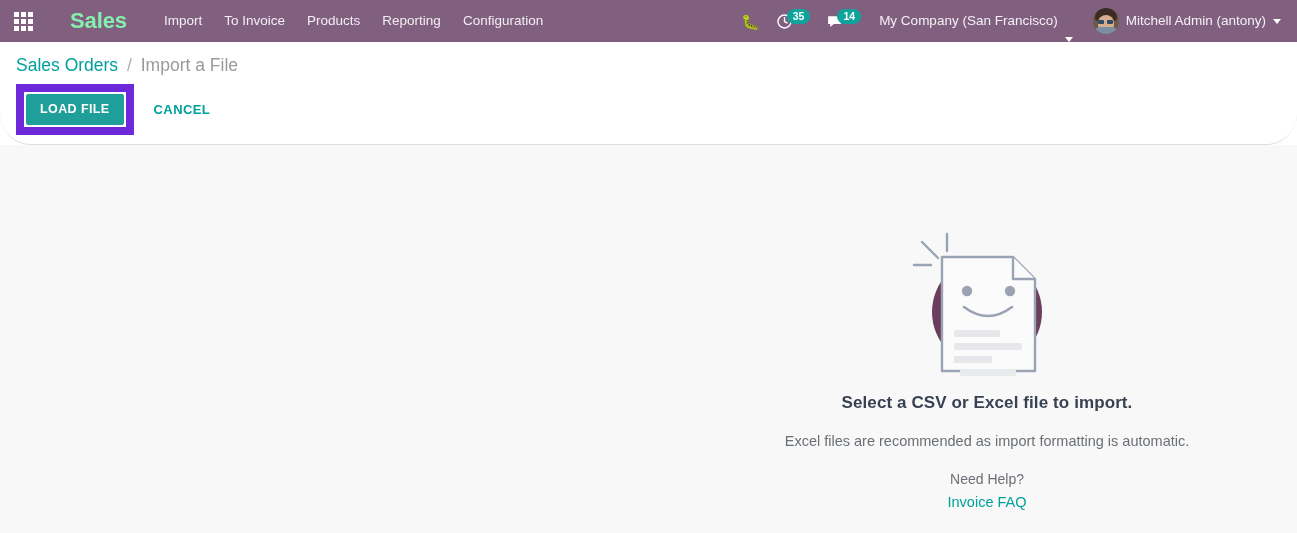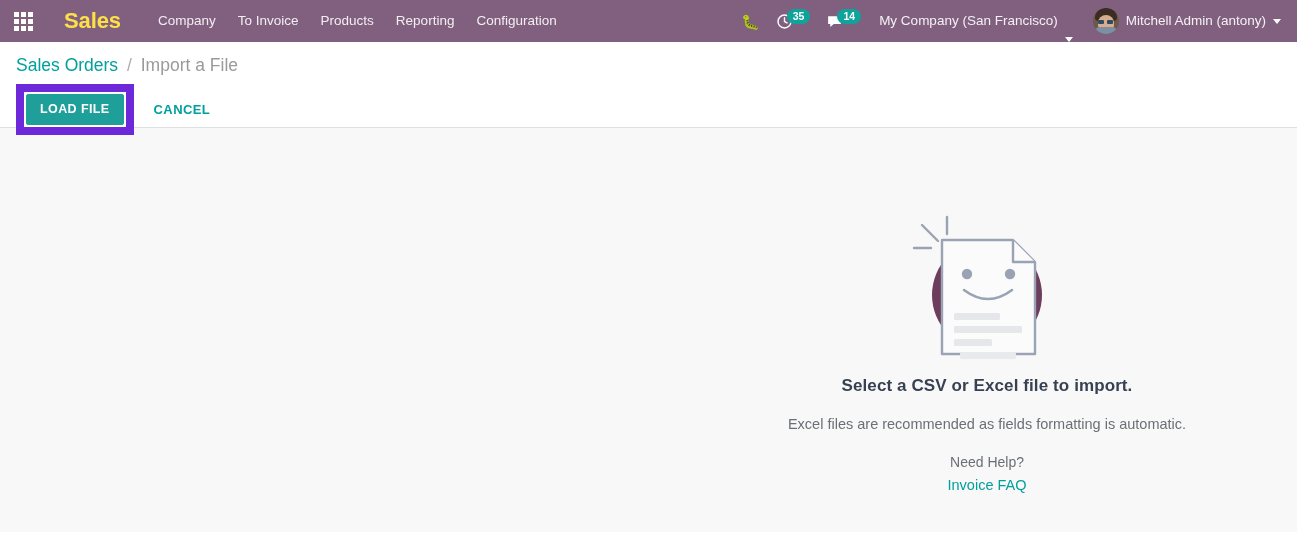--- a/index.html
+++ b/index.html
@@ -27,24 +27,24 @@
   .grid-glyph {
     display: grid;
     grid-template-columns: repeat(3, 5px);
     grid-template-rows: repeat(3, 5px);
     gap: 2px;
   }
   .grid-glyph i { background: #ffffff; display: block; width: 5px; height: 5px; }
   .brand {
     font-size: 22px;
     font-weight: bold;
-    margin-left: 18px;
+    margin-left: 24px;
     margin-right: 26px;
     letter-spacing: -0.1px;
-    color: #fde047;
+    color: #86efac;
     cursor: pointer;
     line-height: 42px;
   }
   .menu-items { display: flex; align-items: center; height: 42px; }
   .menu-item {
     font-size: 13.5px;
     color: #f2eef2;
     padding: 0 11px;
     line-height: 42px;
     cursor: pointer;
@@ -114,21 +114,22 @@
   .avatar .gl-l { left:5px; }
   .avatar .gl-r { left:14px; }
   .avatar .body { position:absolute; left:1px; bottom:0; width:24px; height:7px; background:#7c8fa3; border-radius:6px 6px 0 0; }
   .user-name { font-size: 13.5px; color: #f4f0f4; line-height: 42px; }
 
   
   .control-panel {
     background: #ffffff;
     padding: 10px 16px 0 16px;
     border-bottom: 1px solid #dfdfdf;
-    height: 86px;
+    height: 103px;
+    border-radius: 31px;
   }
   .breadcrumb {
     font-size: 17.5px;
     line-height: 26px;
     margin-bottom: 6px;
   }
   .bc-link { color: #00a09d; cursor: pointer; }
   .bc-sep { color: #adadad; margin: 0 4px; }
   .bc-current { color: #9a9a9a; }
 
@@ -218,21 +219,21 @@
         <i></i>
         <i></i>
         <i></i>
         <i></i>
     </span>
   </div>
 
   <div class="brand">Sales</div>
 
   <div class="menu-items">
-    <div class="menu-item">Company</div>
+    <div class="menu-item">Import</div>
     <div class="menu-item">To Invoice</div>
     <div class="menu-item">Products</div>
     <div class="menu-item">Reporting</div>
     <div class="menu-item">Configuration</div>
   </div>
 
   <div class="nav-right">
 
     <div class="nav-icon-btn">
       <span class="bug-icon">🐛</span>
@@ -307,18 +308,18 @@
         <circle cx="103" cy="62" r="5.2" fill="#9aa3b3"></circle>
         <path d="M57 78 q24 18 48 0" fill="none" stroke="#9aa3b3" stroke-width="2.6" stroke-linecap="round"></path>
         <rect x="47" y="101" width="46" height="7" rx="1.5" fill="#e6e7ea"></rect>
         <rect x="47" y="114" width="68" height="7" rx="1.5" fill="#e6e7ea"></rect>
         <rect x="47" y="127" width="38" height="7" rx="1.5" fill="#e6e7ea"></rect>
         <rect x="53" y="140" width="56" height="7" rx="1.5" fill="#e9eaec"></rect>
       </svg>
     </div>
 
     <div class="headline">Select a CSV or Excel file to import.</div>
-    <div class="subline">Excel files are recommended as fields formatting is automatic.</div>
+    <div class="subline">Excel files are recommended as import formatting is automatic.</div>
     <div class="help-label">Need Help?</div>
     <a class="faq-link">Invoice FAQ</a>
 
   </div>
 </div>
 
 </body></html>

